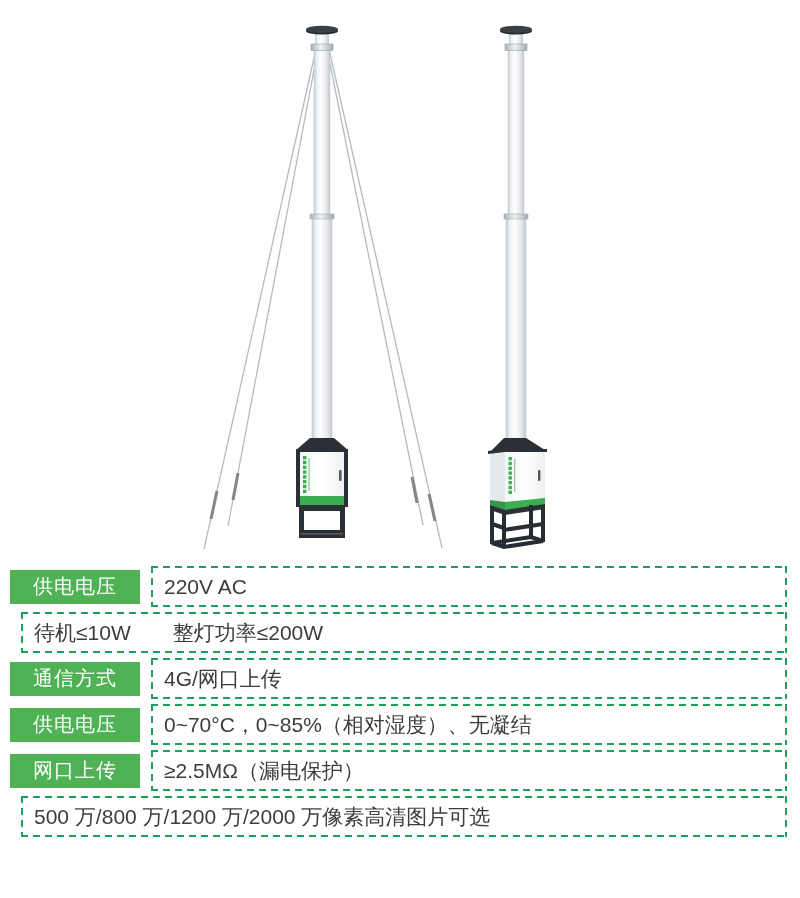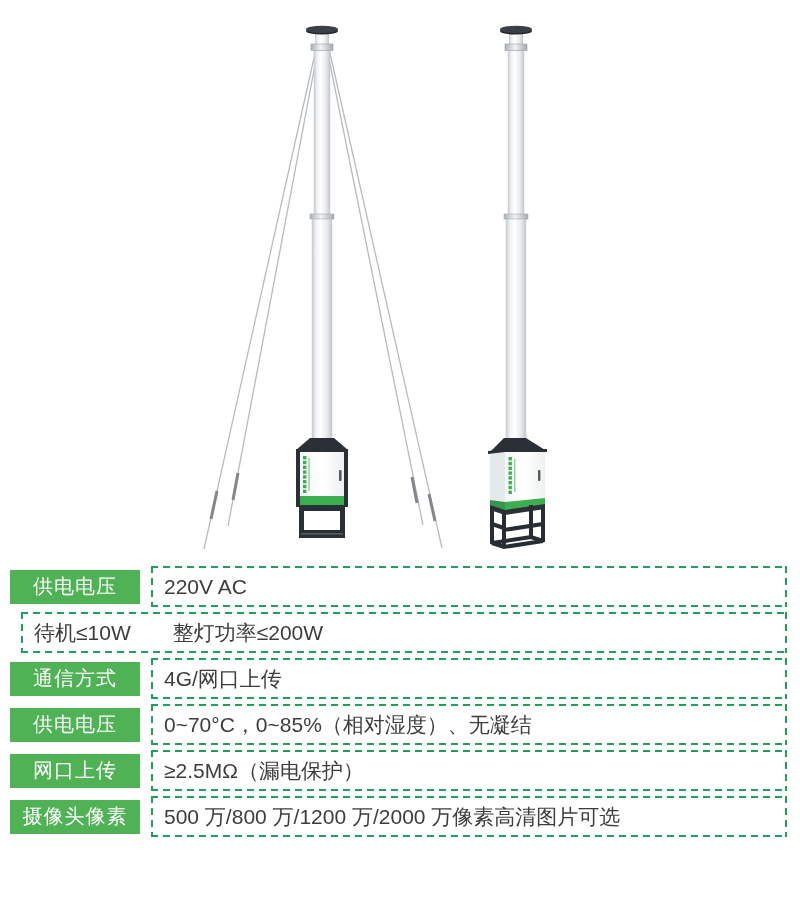--- a/index.html
+++ b/index.html
@@ -204,21 +204,20 @@
     </div>
 
     <div class="spec-row">
       <div class="spec-label">网口上传</div>
       <div class="spec-value">
           <span>≥2.5MΩ（漏电保护）</span>
         </div>
     </div>
 
     <div class="spec-row">
-      <div class="spec-label">摄像头像素</div>
       <div class="spec-value">
           <span>500 万/800 万/1200 万/2000 万像素高清图片可选</span>
         </div>
     </div>
 
 
   </div>
 </div>
 
 </body></html>

